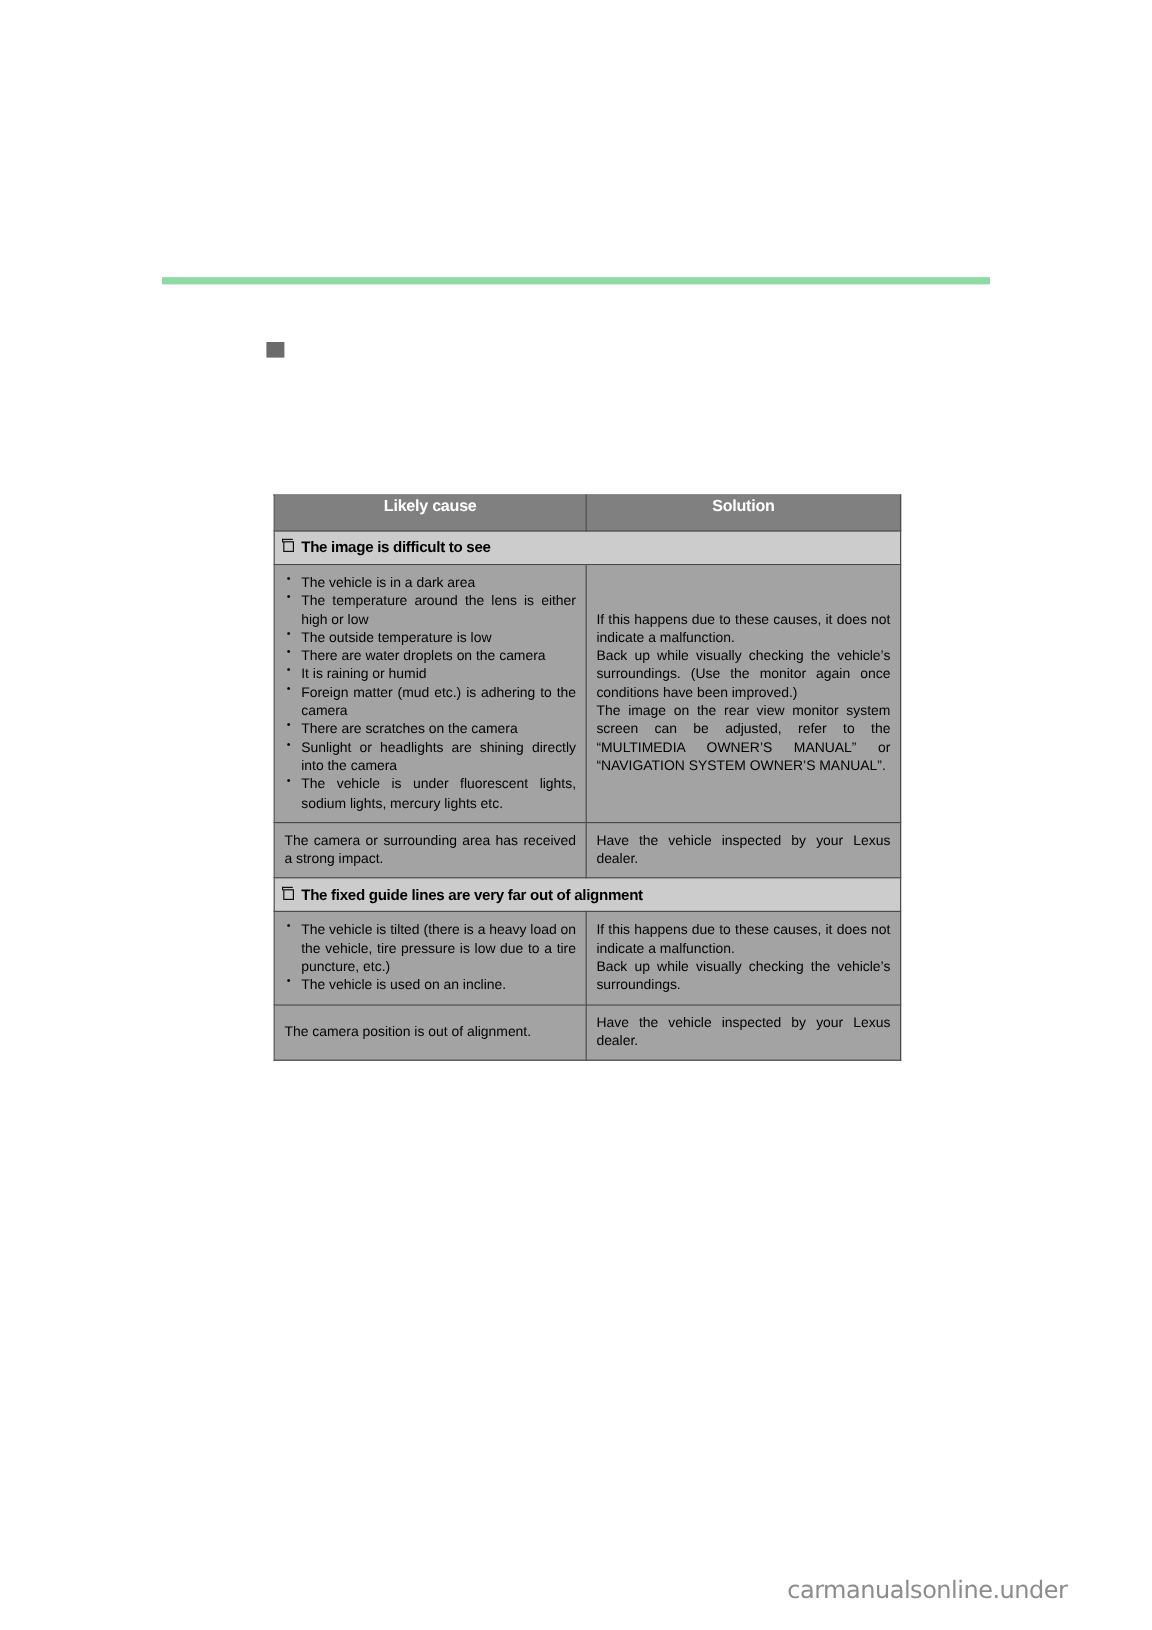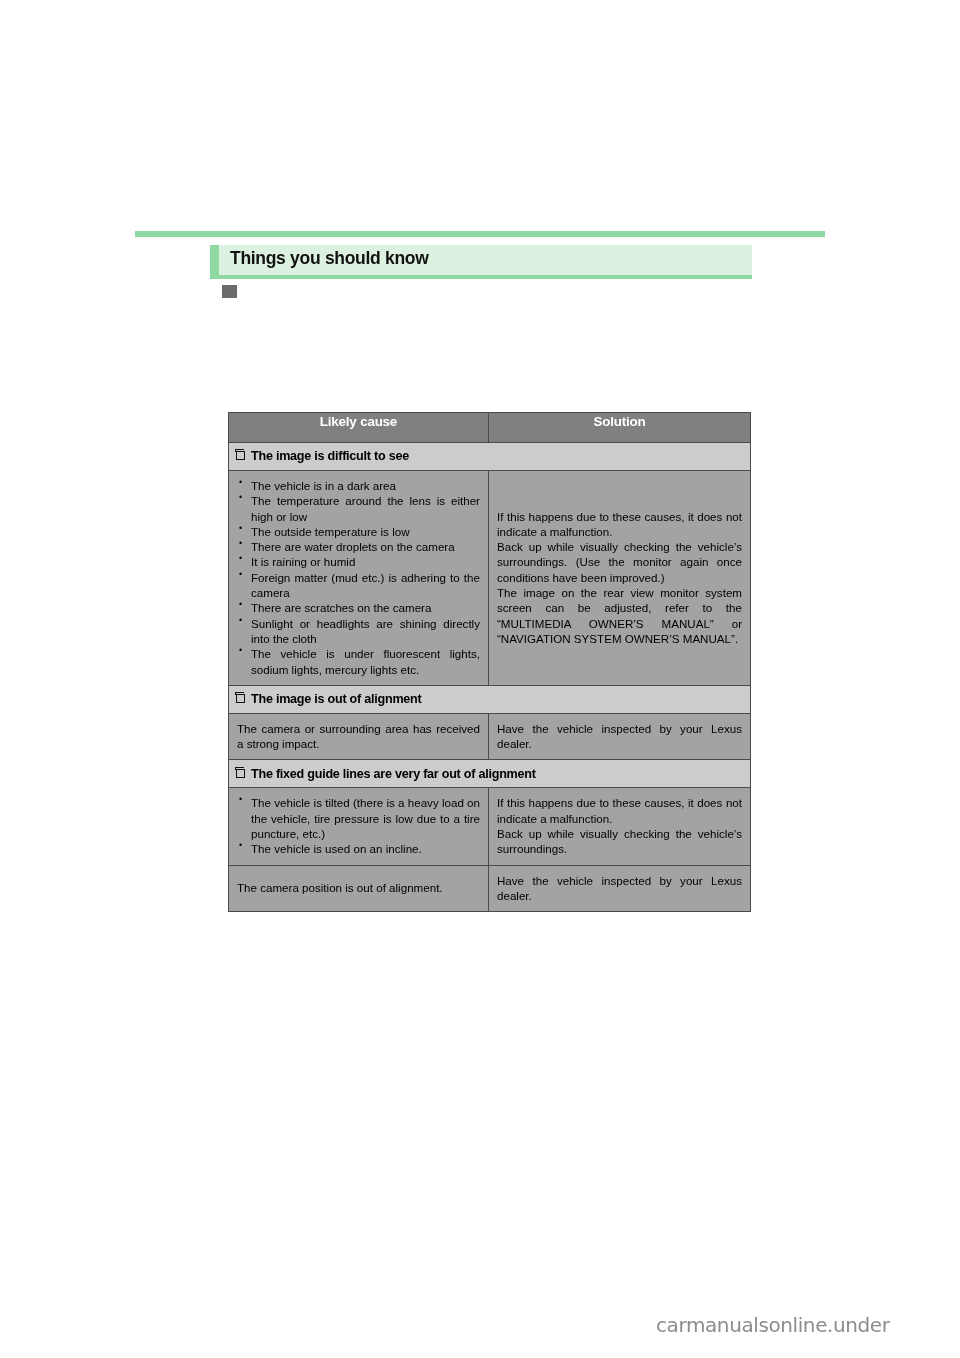--- a/index.html
+++ b/index.html
@@ -176,24 +176,20 @@
     white-space: nowrap;
   }
 </style>
 </head>
 <body>
 
 <div class="page">
 
   <div class="section-rule"></div>
 
-  <div class="section-title-bar">
-    <div class="section-title-accent"></div>
-    <div class="section-title-text">Things you should know</div>
-  </div>
 
   <div class="sub-marker"></div>
 
   <table class="tbl">
     <colgroup>
         <col class="c1">
         <col class="c2">
       </colgroup>
     <thead>
       <tr>
@@ -209,35 +205,32 @@
       <tr>
         <td class="cell">
           <ul class="blist">
             <li>The vehicle is in a dark area</li>
             <li>The temperature around the lens is either high or low</li>
             <li class="noj">The outside temperature is low</li>
             <li>There are water droplets on the camera</li>
             <li class="noj">It is raining or humid</li>
             <li>Foreign matter (mud etc.) is adhering to the camera</li>
             <li class="noj">There are scratches on the camera</li>
-            <li>Sunlight or headlights are shining directly into the cloth</li>
+            <li>Sunlight or headlights are shining directly into the camera</li>
             <li>The vehicle is under fluorescent lights, sodium lights, mercury lights etc.</li>
           </ul>
         </td>
         <td class="cell mid">
           <p class="para">If this happens due to these causes, it does not indicate a malfunction.</p>
           <p class="para">Back up while visually checking the vehicle’s surroundings. (Use the monitor again once conditions have been improved.)</p>
           <p class="para">The image on the rear view monitor system screen can be adjusted, refer to the “MULTIMEDIA OWNER’S MANUAL” or “NAVIGATION SYSTEM OWNER’S MANUAL”.</p>
         </td>
       </tr>
 
 
-      <tr class="grouprow">
-        <td colspan="2"><span class="chk"></span><span>The image is out of alignment</span></td>
-      </tr>
       <tr>
         <td class="cell">
           <p class="para">The camera or surrounding area has received a strong impact.</p>
         </td>
         <td class="cell">
           <p class="para noj">Have the vehicle inspected by your Lexus dealer.</p>
         </td>
       </tr>
 
       <tr class="grouprow">

